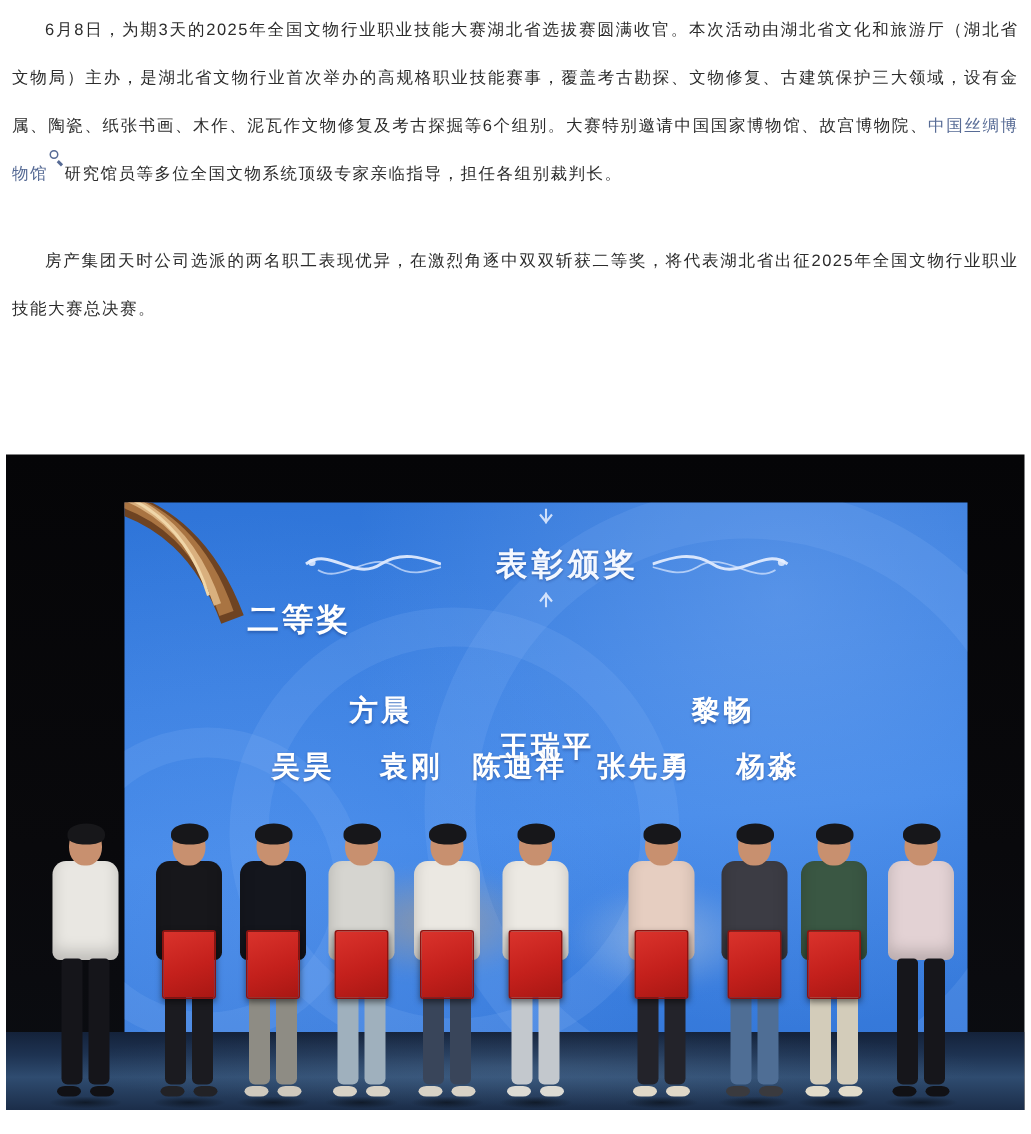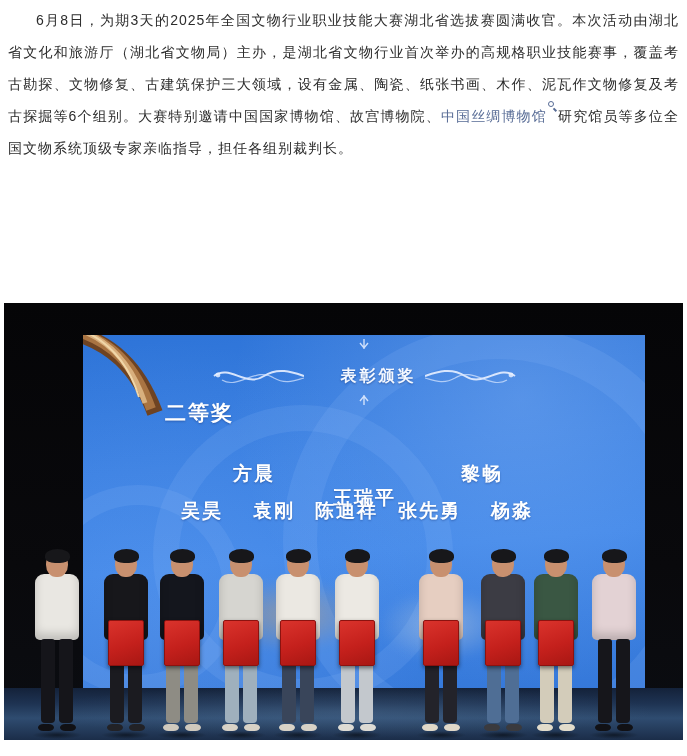--- a/index.html
+++ b/index.html
@@ -3,21 +3,21 @@
 <meta charset="utf-8">
 <style>
   * { margin:0; padding:0; box-sizing:border-box; }
   html,body { background:#ffffff; }
   body {
     width:687px; height:756px; overflow:hidden; position:relative;
     font-family:"Liberation Sans","DejaVu Sans",sans-serif;
   }
   .article { padding:4px 8px 0 8px; }
   .para {
-    font-size:14px; line-height:32px; color:#2c2c2c;
+    font-size:11px; line-height:32px; color:#2c2c2c;
     text-align:justify; text-indent:2em; letter-spacing:1px;
   }
   .para-2 { margin-top:26px; }
   .entity-link { color:#576b95; text-decoration:none; cursor:pointer; }
   .search-sup {
     display:inline-block; position:relative; width:10px; height:14px;
     vertical-align:super; margin-left:1px;
   }
   .search-sup .lens {
     position:absolute; top:0; left:0; width:6px; height:6px;
@@ -66,21 +66,21 @@
   }
   .gold-mid.m1 { left:150px; top:240px; }
   .gold-mid.m2 { left:290px; top:250px; opacity:.45;
     background:radial-gradient(ellipse at 50% 50%, rgba(235,230,220,.85), transparent 65%); }
 
   .title-row {
     position:absolute; left:0; right:0; top:16px; height:50px;
     display:flex; align-items:center; justify-content:center; gap:8px;
   }
   .screen-title {
-    color:#f4f8ff; font-size:16px; font-weight:bold; letter-spacing:3px;
+    color:#f4f8ff; font-size:21px; font-weight:bold; letter-spacing:3px;
     text-shadow:0 1px 2px rgba(10,30,90,.4);
     margin-left:29px;
   }
   .ornament-mid { position:absolute; left:50%; transform:translateX(-50%); }
   .ornament-top { top:4px; } .ornament-bottom { top:58px; }
 
   .award-label {
     position:absolute; left:82px; top:64px; color:#ffffff; font-size:21px;
     font-weight:bold; letter-spacing:2px; text-shadow:0 1px 2px rgba(10,30,90,.35);
   }
@@ -125,20 +125,21 @@
     width:50px; height:8px;
     background:radial-gradient(ellipse, rgba(0,0,0,.5), transparent 70%);
   }
 </style>
 </head>
 <body>
 
 <div class="article">
   <p class="para"><span>6月8日，为期3天的2025年全国文物行业职业技能大赛湖北省选拔赛圆满收官。本次活动由湖北省文化和旅游厅（湖北省文物局）主办，是湖北省文物行业首次举办的高规格职业技能赛事，覆盖考古勘探、文物修复、古建筑保护三大领域，设有金属、陶瓷、纸张书画、木作、泥瓦作文物修复及考古探掘等6个组别。大赛特别邀请中国国家博物馆、故宫博物院、</span><a class="entity-link"><span>中国丝绸博物馆</span><span class="search-sup"><span class="lens"></span><span class="tail"></span></span></a><span>研究馆员等多位全国文物系统顶级专家亲临指导，担任各组别裁判长。</span></p>
 
+  <p class="para para-2">房产集团天时公司选派的两名职工表现优异，在激烈角逐中双双斩获二等奖，将代表湖北省出征2025年全国文物行业职业技能大赛总决赛。</p>
 </div>
 
 <div class="photo">
 
   <div class="screen">
     <div class="rose r1"></div>
     <div class="rose r2"></div>
     <div class="rose r3"></div>
 
     <svg class="gold-corner" width="100" height="85" viewBox="0 0 100 85">

